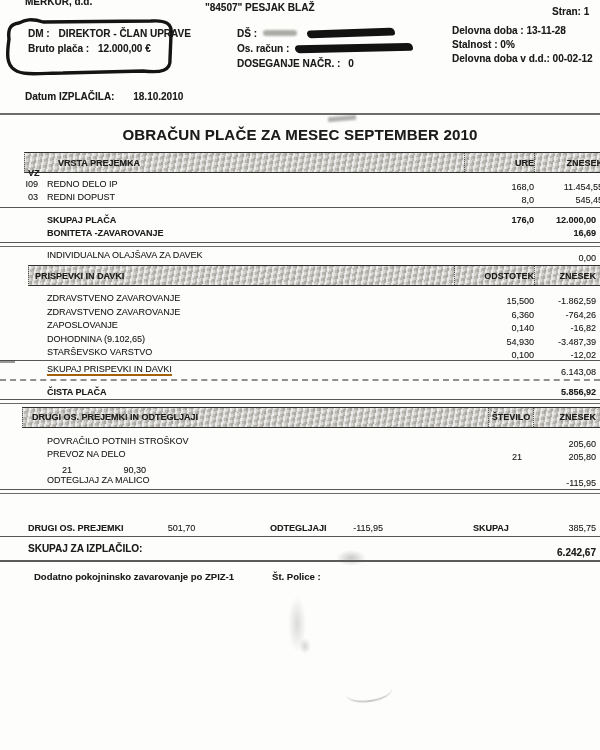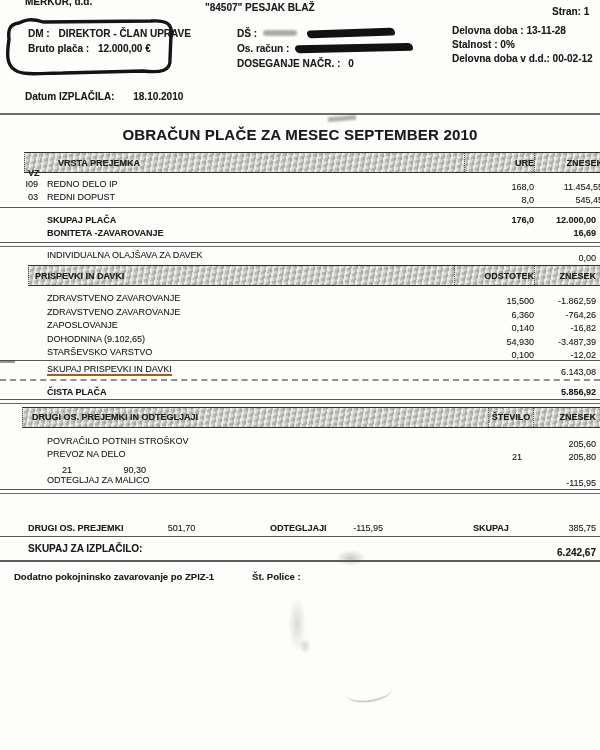--- a/index.html
+++ b/index.html
@@ -78,21 +78,21 @@
   .s-lab1 {flex:none; width:130px; font-weight:700;}
   .s-v1   {flex:none; width:47px; text-align:center;margin-top:24px;}
   .s-lab2 {flex:none; margin-left:65px; width:70px; font-weight:700;}
   .s-v2   {flex:none; width:43px; text-align:right;}
   .s-lab3 {flex:none; margin-left:90px; width:52px; font-weight:700;}
   .s-v3   {flex:1; text-align:right;}
 
   .grand {display:flex; align-items:baseline; padding:0 4px 0 28px; font-size:10px; line-height:16px; font-weight:700;}
   .grand .g-amt {flex:1; text-align:right; position:relative; top:4px;}
 
-  .footnote {display:flex; padding-left:14px; font-size:9.5px; font-weight:700; line-height:13px;}
+  .footnote {display:flex; padding-left:14px; font-size:9.5px; font-weight:700; line-height:13px;margin-left:20px;}
   .footnote .f-right {margin-left:38px;}
 
   
   .smudge {position:absolute; pointer-events:none;}
   .sm1 {left:328px; top:116px; width:28px; height:5px; background:rgba(60,60,60,.4); filter:blur(1px); transform:rotate(-5deg);}
   .sm2 {left:336px; top:550px; width:30px; height:16px; border-radius:50%;
         background:radial-gradient(closest-side, rgba(90,90,90,.32), rgba(90,90,90,0));}
   .sm3 {left:288px; top:596px; width:18px; height:56px; border-radius:50%;
         background:radial-gradient(closest-side, rgba(110,110,110,.24), rgba(110,110,110,0));}
   .sm4 {left:299px; top:638px; width:12px; height:16px; border-radius:50%;

